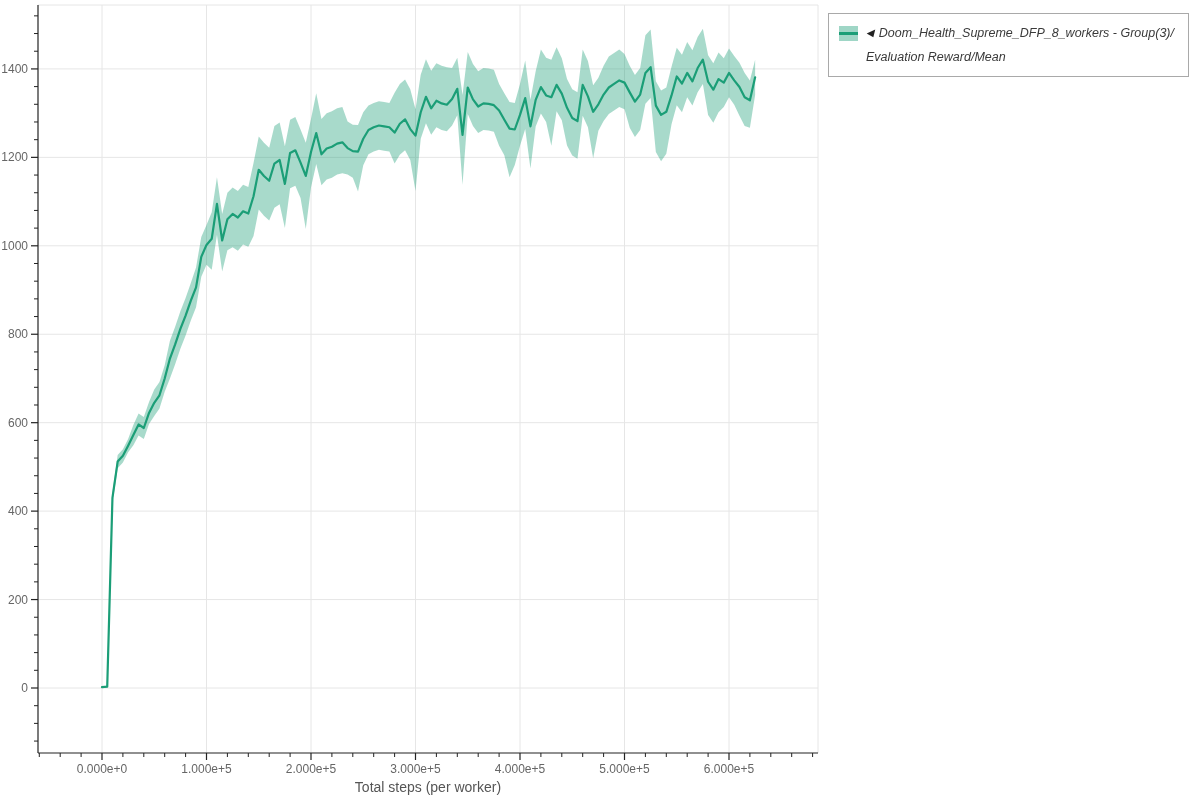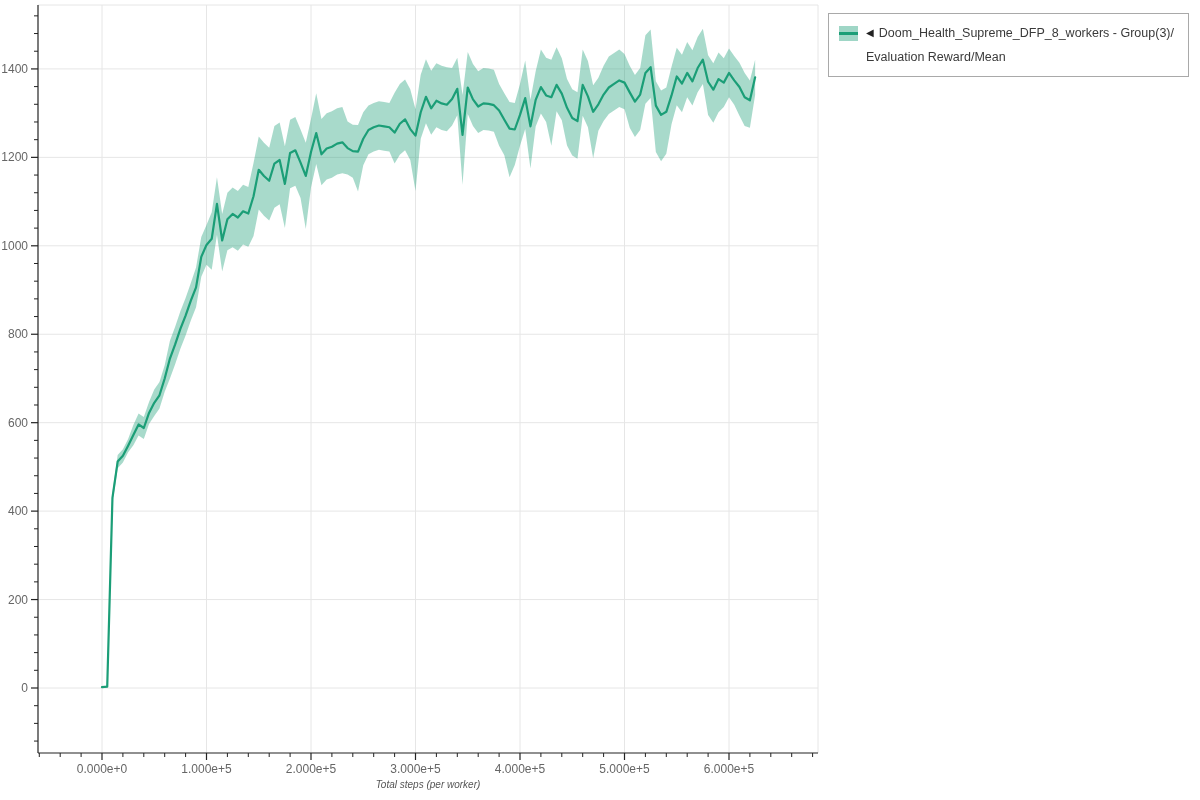--- a/index.html
+++ b/index.html
@@ -1,28 +1,28 @@
 <!DOCTYPE html>
 <html><head>
 <meta charset="utf-8">
 <style>
   html,body{margin:0;padding:0;background:#ffffff;}
   .stage{position:relative;width:1200px;height:800px;background:#ffffff;overflow:hidden;
          font-family:"Liberation Sans",sans-serif;}
   svg text{font-family:"Liberation Sans",sans-serif;}
   .legend-box{position:absolute;left:828px;top:13px;width:361px;box-sizing:border-box;
-              border:1px solid #a9a9a9;background:#ffffff;}
+              border:1px solid #a9a9a9;background:#ffffff;font-style:italic;}
   .legend-item{position:relative;padding:7px 12px 7px 37px;font-size:12.5px;line-height:24px;
                color:#3a3a3a;word-break:break-all;cursor:pointer;}
   .legend-swatch{position:absolute;left:10px;top:12px;width:19px;height:15px;
                  background:rgba(27,158,119,0.42);}
   .legend-swatch-line{position:absolute;left:0;right:0;top:6px;height:3px;background:#1b9e77;}
   .collapse-tri{font-size:10px;margin-right:5px;color:#222222;vertical-align:1px;}
   .x-axis-title{position:absolute;left:38px;width:780px;top:779px;text-align:center;
-                font-style:italic;font-size:10px;color:#555555;}
+                font-size:14px;color:#555555;}
 </style>
 </head>
 <body>
 
 <div class="stage">
 
   <svg id="plot" width="1200" height="800" viewBox="0 0 1200 800">
       <g>
         <line x1="102" y1="5" x2="102" y2="753" stroke="#e6e6e6" stroke-width="1"></line>
         <line x1="206.5" y1="5" x2="206.5" y2="753" stroke="#e6e6e6" stroke-width="1"></line>

